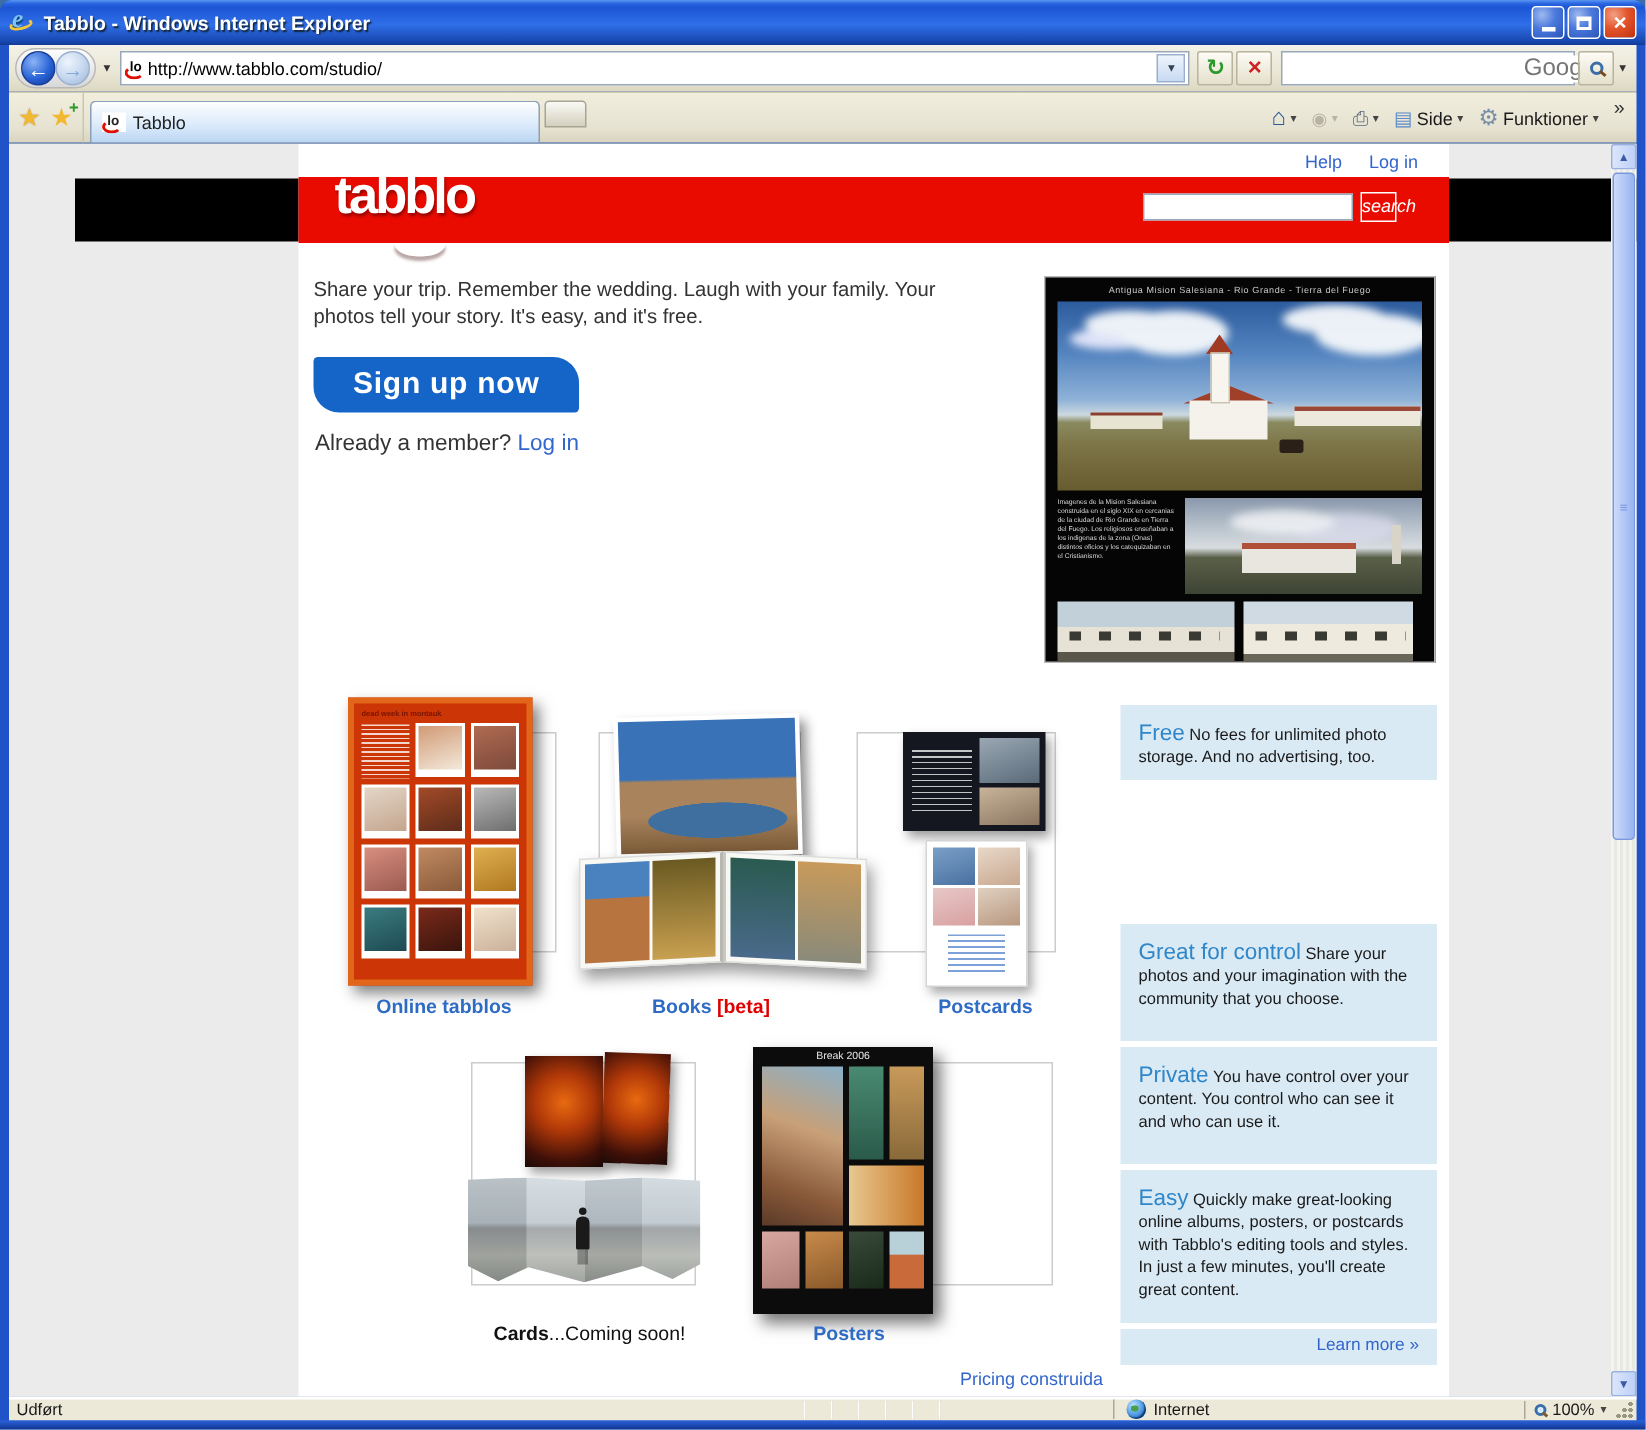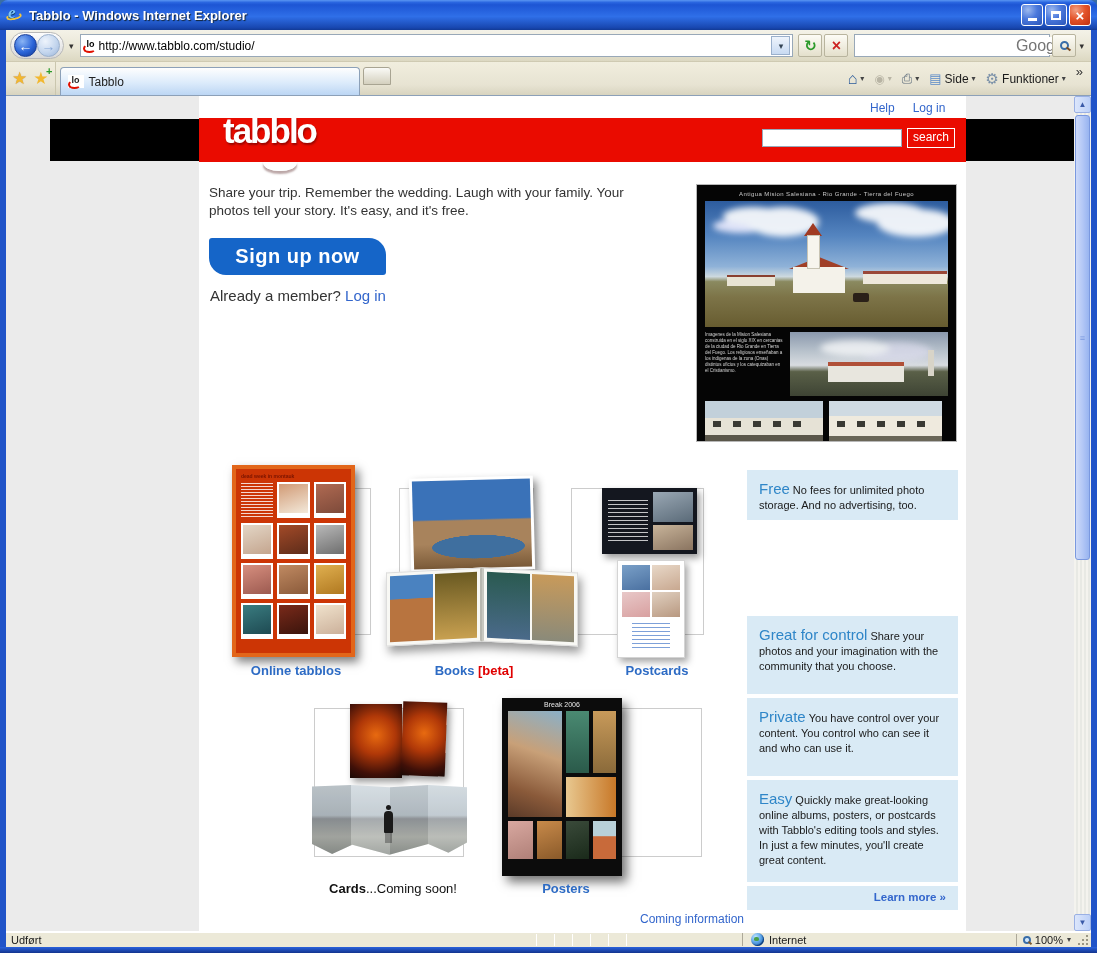--- a/index.html
+++ b/index.html
@@ -98,22 +98,22 @@
   .navlinks a { color:#3366cc; text-decoration:none; margin-right:18px; }
   .band-black-l { position:absolute; left:0; top:23px; width:149px; height:42px; background:#000; }
   .band-black-r { position:absolute; left:916px; top:23px; width:152px; height:42px; background:#000; }
   .band-red { position:absolute; left:149px; top:22px; width:767px; height:44px; background:#ea0b00; }
   .logo { position:absolute; left:24px; top:-7px; color:#fff; font-weight:bold; font-size:35px;
     letter-spacing:-2px; text-shadow:1px 2px 2px rgba(60,0,0,.45); }
   .logo-smile { position:absolute; left:64px; top:37px; width:34px; height:16px;
     border:5px solid #fff; border-top-color:transparent; border-left-color:transparent; border-right-color:transparent;
     border-radius:50%; box-shadow:0 3px 2px rgba(60,0,0,.35); }
   .hd-search { position:absolute; left:563px; top:11px; width:140px; height:18px; background:#fff; border:1px solid #9ab; }
-  .hd-search-btn { position:absolute; left:708px; top:10px; width:48px; height:20px; background:#ea0b00;
-    border:1px solid #fff; color:#fff; font-size:12px; text-align:center; line-height:17px; }
+  .hd-search-btn { position:absolute; left:708px; top:10px; width:24px; height:20px; background:#ea0b00;
+    border:1px solid #fff; color:#fff; font-size:12px; text-align:center; line-height:17px;font-style:italic; }
 
   
   .headline { position:absolute; left:159px; top:88px; width:430px; font-size:13.5px; line-height:18px; color:#333; }
   .signup { position:absolute; left:159px; top:142px; width:177px; height:37px; background:#1565c8;
     border-radius:3px 17px 3px 17px; color:#fff; font-weight:bold; font-size:20px;
     display:flex; align-items:center; justify-content:center; letter-spacing:.5px; }
   .member { position:absolute; left:160px; top:191px; font-size:15px; color:#333; }
   .member a { color:#3366cc; text-decoration:none; }
 
   
@@ -229,21 +229,21 @@
   .pb-s4 { background:linear-gradient(160deg,#c88a4a,#8a5a2a); }
   .pb-s5 { background:linear-gradient(160deg,#3a4a3a,#1a2a1a); }
   .pb-s6 { background:linear-gradient(180deg,#b8d0d8 40%,#c86a3a 41%); }
 
   
   .benefit { position:absolute; left:697px; width:211px; background:#d9eaf5; padding:11px 12px; font-size:11px;
     line-height:15px; color:#1a1a1a; }
   .benefit b.h { color:#2f86c8; font-weight:normal; font-size:15px; margin-right:3px; }
   .learnbox { position:absolute; left:697px; top:790px; width:211px; height:24px; background:#d9eaf5; text-align:right;
     padding:5px 12px; font-size:11.5px; }
-  .learnbox a { color:#3366cc; text-decoration:none; font-weight:bold;padding-left:21px; }
+  .learnbox a { color:#3366cc; text-decoration:none; font-weight:normal;padding-left:21px; }
   .pricing { position:absolute; left:590px; top:816px; font-size:12px; }
   .pricing a { color:#3366cc; text-decoration:none; }
 
   
   .statusbar { position:absolute; left:6px; top:931px; width:1085px; height:16px; background:#ece9d8;
     border-top:1px solid #fff; box-shadow:inset 0 1px 0 #fff; display:flex; align-items:center;
     font-size:11px; color:#1a1a1a; }
   .sb-status { padding-left:5px; flex:none; width:300px; }
   .sb-divs { display:flex; gap:17px; margin-left:230px; }
   .sb-div { width:1px; height:12px; background:#aca899; border-right:1px solid #fff; }
@@ -509,21 +509,21 @@
         </div>
       </div>
       <a href="#" class="tile-label" style="left:436px;top:785px;width:160px">Posters</a>
 
       <div class="benefit" style="top:374px;height:50px"><b class="h">Free</b><span>No fees for unlimited photo storage. And no advertising, too.</span></div>
       <div class="benefit" style="top:520px;height:78px"><b class="h">Great for control</b><span>Share your photos and your imagination with the community that you choose.</span></div>
       <div class="benefit" style="top:602px;height:78px"><b class="h">Private</b><span>You have control over your content. You control who can see it and who can use it.</span></div>
       <div class="benefit" style="top:684px;height:102px"><b class="h">Easy</b><span>Quickly make great-looking online albums, posters, or postcards with Tabblo's editing tools and styles. In just a few minutes, you'll create great content.</span></div>
       <div class="learnbox"><a href="#">Learn more »</a></div>
 
-      <div class="pricing"><a href="#">Coming information</a></div>
+      <div class="pricing"><a href="#">Pricing construida</a></div>
     </div>
 
     <div class="scrollbar">
       <div class="sb-btn" style="top:0">▲</div>
       <div class="sb-track"></div>
       <div class="sb-thumb">≡</div>
       <div class="sb-btn" style="top:818px">▼</div>
     </div>
   </div>
 

